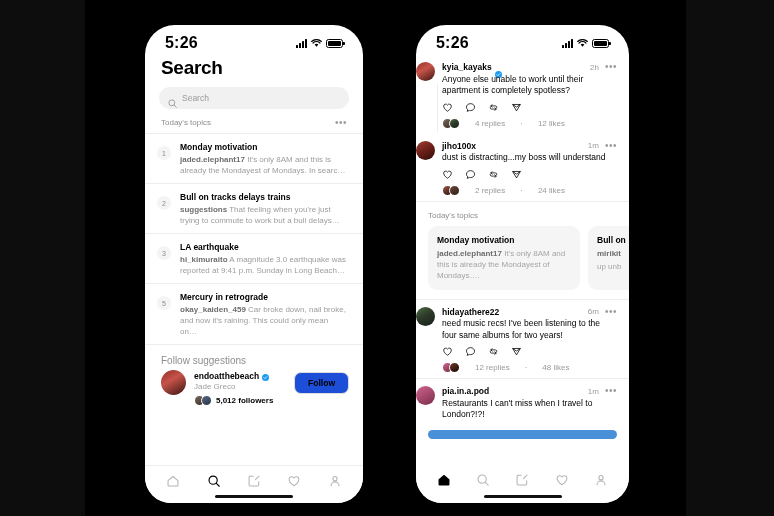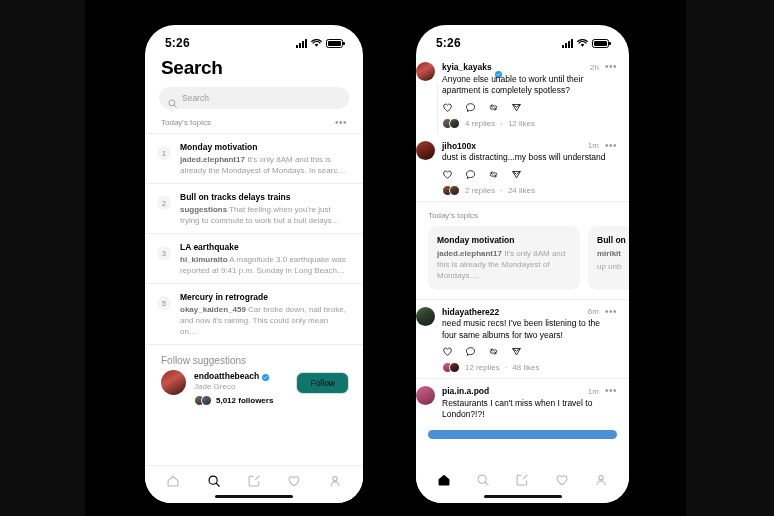--- a/index.html
+++ b/index.html
@@ -30,21 +30,21 @@
   }
   #phone-left  { left: 145px; top: 25px; width: 218px; height: 478px; }
   #phone-right { left: 416px; top: 25px; width: 213px; height: 478px; }
 
   
   .statusbar {
     height: 28px;
     display: flex; align-items: center; justify-content: space-between;
     padding: 8px 20px 0 20px;
   }
-  .clock { font-size: 12px; font-weight: bold; color: #000; letter-spacing: .2px; }
+  .clock { font-size: 16px; font-weight: bold; color: #000; letter-spacing: .2px; }
   .status-icons { display: flex; align-items: center; gap: 4px; }
   .bars { display: flex; align-items: flex-end; gap: 1px; height: 9px; }
   .bars i { display: block; width: 2px; background: #000; border-radius: .5px; }
   .bars i:nth-child(1) { height: 3px; }
   .bars i:nth-child(2) { height: 5px; }
   .bars i:nth-child(3) { height: 7px; }
   .bars i:nth-child(4) { height: 9px; }
   .wifi { width: 11px; height: 9px; position: relative; }
   .wifi svg { display:block; }
   .batt {
@@ -105,43 +105,43 @@
   .followers { display: flex; align-items: center; gap: 4px; margin-top: 4px; }
   .stack { display: flex; }
   .stack span {
     width: 11px; height: 11px; border-radius: 50%;
     border: 1.2px solid #fff; display: block;
   }
   .stack span + span { margin-left: -4px; }
   .followers .cnt { font-size: 8px; font-weight: bold; color: #000; }
   .follow-btn {
     flex: 0 0 auto; border: .8px solid #dcdcdc; border-radius: 7px;
-    padding: 5px 13px; font-size: 8.5px; font-weight: normal; color: #000;
-    background: #0f766e; margin-top: 2px;
+    padding: 5px 13px; font-size: 8.5px; font-weight: bold; color: #000;
+    background: #1d4ed8; margin-top: 2px;
   }
 
   
   .feed { padding: 2px 0 0 0; }
   .post { display: flex; gap: 7px; padding: 7px 12px 5px 0; position: relative; }
   .post.sep { border-top: .5px solid #ededed; }
   .av-22 { width: 19px; height: 19px; }
   .thread-line {
     position: absolute; left: 20.5px; top: 29px; bottom: 2px;
     width: 1px; background: #ededed;
   }
   .post-body { flex: 1 1 auto; min-width: 0; }
   .post-head { display: flex; align-items: center; }
   .post-user { font-size: 8.5px; font-weight: bold; color: #000; }
   .post-head .verified { margin-left: 3px; }
   .post-meta { margin-left: auto; display: flex; align-items: center; gap: 6px; }
   .post-time { font-size: 8px; color: #9a9a9a; }
   .post-text { font-size: 8.5px; color: #000; line-height: 11.5px; margin-top: 1.5px; }
   .actions { display: flex; gap: 12px; margin-top: 5px; }
   .actions svg { display: block; }
-  .post-foot { display: flex; align-items: center; gap: 5px; margin-top: 5px; }
+  .post-foot { display: flex; align-items: center; gap: 15px; margin-top: 5px; }
   .post-foot .stats { font-size: 8px; color: #9a9a9a; }
 
   .topics-strip { border-top: .5px solid #ededed; padding-top: 2px; }
   .strip-head { font-size: 8px; color: #8e8e8e; padding: 7px 12px 6px 12px; }
   .cards { display: flex; gap: 8px; padding: 0 12px 9px 12px; }
   .card {
     flex: 0 0 auto; width: 152px; background: #f5f5f5; border-radius: 9px;
     padding: 8px 9px 9px 9px;
   }
   .card.clipped { width: 55px; overflow: hidden; }

